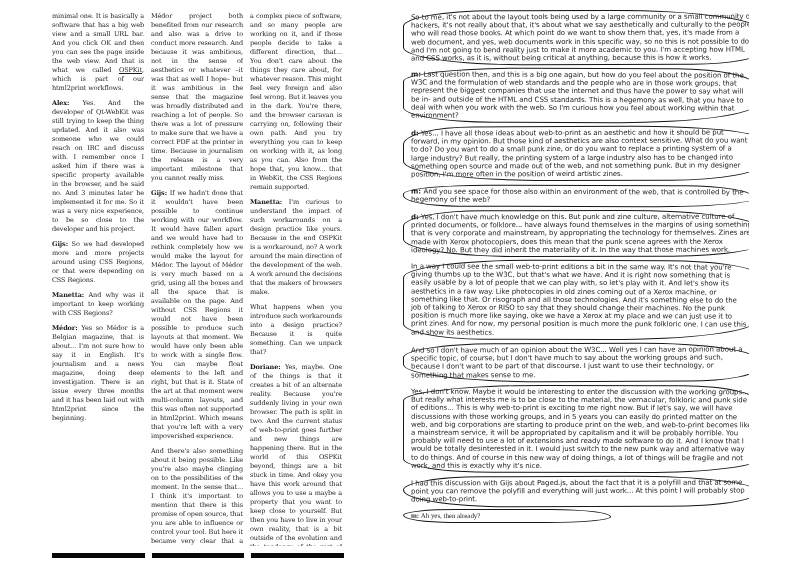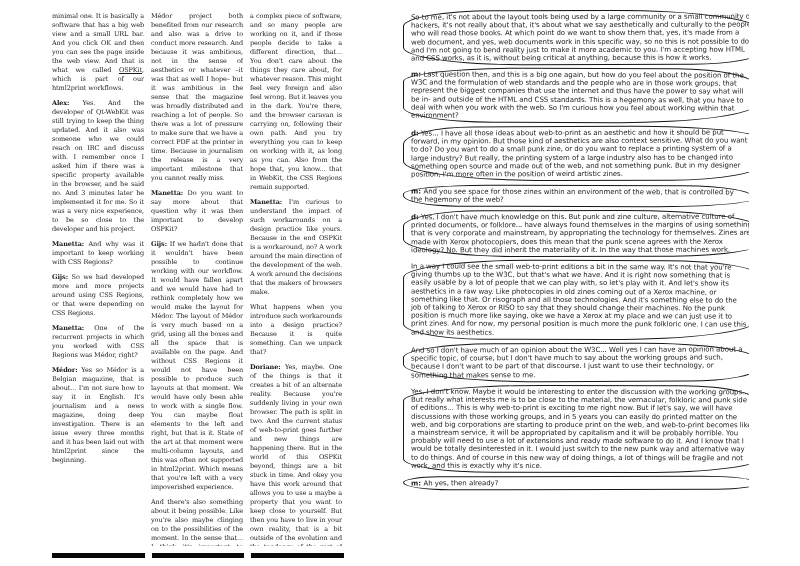--- a/index.html
+++ b/index.html
@@ -26,43 +26,41 @@
   .blob{position:relative;border:1.5px solid #161616;padding:2px 9px 2px 7px;margin:0 0 3px 0;}
   .blob:nth-child(1){border-radius:90px 150px 70px 120px / 16px 22px 14px 18px;transform:rotate(-0.15deg);margin-right:-14px;}
   .blob:nth-child(2){border-radius:120px 80px 140px 90px / 14px 18px 20px 15px;transform:rotate(0.2deg);margin-right:-8px;}
   .blob:nth-child(3){border-radius:70px 130px 90px 150px / 18px 14px 16px 20px;transform:rotate(-0.2deg);margin-right:-12px;}
   .blob:nth-child(4){border-radius:110px 90px 130px 70px / 12px 16px 12px 14px;transform:rotate(0.15deg);margin-right:-6px;}
   .blob:nth-child(5){border-radius:80px 140px 100px 120px / 16px 20px 14px 18px;transform:rotate(-0.1deg);margin-right:-14px;}
   .blob:nth-child(6){border-radius:130px 90px 150px 80px / 18px 14px 20px 16px;transform:rotate(0.2deg);margin-right:-8px;}
   .blob:nth-child(7){border-radius:90px 120px 70px 140px / 14px 18px 14px 18px;transform:rotate(-0.2deg);margin-right:-10px;}
   .blob:nth-child(8){border-radius:140px 80px 120px 90px / 16px 20px 16px 14px;transform:rotate(0.1deg);margin-right:-14px;}
   .blob:nth-child(9){border-radius:80px 130px 90px 110px / 14px 16px 14px 18px;transform:rotate(-0.15deg);margin-right:-8px;}
-  .blob:nth-child(10){border-radius:100px 110px 120px 90px / 12px 14px 12px 14px;transform:rotate(0.1deg);margin-right:-6px;width:55%;}
+  .blob:nth-child(10){border-radius:100px 110px 120px 90px / 12px 14px 12px 14px;transform:rotate(0.1deg);margin-right:-6px;width:55%;font-family:Liberation Serif, serif;}
 </style>
 </head>
 <body>
 
 <div class="canvas">
 
   <div class="page-left">
     <div class="cols">
 
       <div class="col">
         <p class="para"><span>minimal one. It is basically a software that has a big web view and a small URL bar. And you click OK and then you can see the page inside the web view. And that is what we called </span><span class="link">OSPKit</span><span>, which is part of our html2print workflows.</span></p>
         <p class="para"><b class="speaker">Alex:</b><span>Yes. And the developer of Qt-WebKit was still trying to keep the thing updated. And it also was someone who we could reach on IRC and discuss with. I remember once I asked him if there was a specific property available in the browser, and he said no. And 3 minutes later he implemented it for me. So it was a very nice experience, to be so close to the developer and his project.</span></p>
+        <p class="para"><b class="speaker">Gijs:</b><span>So we had developed more and more projects around using CSS Regions, or that were depending on CSS Regions.</span></p>
         <p class="para"><b class="speaker">Manetta:</b><span>And why was it important to keep working with CSS Regions?</span></p>
-        <p class="para"><b class="speaker">Gijs:</b><span>So we had developed more and more projects around using CSS Regions, or that were depending on CSS Regions.</span></p>
-        <p class="para"><b class="speaker">Manetta:</b><span>One of the recurrent projects in which you worked with CSS Regions was Médor, right?</span></p>
         <p class="para"><b class="speaker">Médor:</b><span>Yes so Médor is a Belgian magazine, that is about... I'm not sure how to say it in English. It's journalism and a news magazine, doing deep investigation. There is an issue every three months and it has been laid out with html2print since the beginning.</span></p>
 
       </div>
 
       <div class="col">
         <p class="para"><span>Médor project both benefited from our research and also was a drive to conduct more research. And because it was ambitious, not in the sense of aesthetics or whatever –it was that as well I hope– but it was ambitious in the sense that the magazine was broadly distributed and reaching a lot of people. So there was a lot of pressure to make sure that we have a correct PDF at the printer in time. Because in journalism the release is a very important milestone that you cannot really miss.</span></p>
-        <p class="para"><b class="speaker">Manetta:</b><span>Do you want to say more about that question why it was then important to develop OSPKit?</span></p>
         <p class="para"><b class="speaker">Gijs:</b><span>If we hadn't done that it wouldn't have been possible to continue working with our workflow. It would have fallen apart and we would have had to rethink completely how we would make the layout for Médor. The layout of Médor is very much based on a grid, using all the boxes and all the space that is available on the page. And without CSS Regions it would not have been possible to produce such layouts at that moment. We would have only been able to work with a single flow. You can maybe float elements to the left and right, but that is it. State of the art at that moment were multi-column layouts, and this was often not supported in html2print. Which means that you're left with a very impoverished experience.</span></p>
         <p class="para"><span>And there's also something about it being possible. Like you're also maybe clinging on to the possibilities of the moment. In the sense that... I think it's important to mention that there is this promise of open source, that you are able to influence or control your tool. But here it became very clear that a browser engine is such</span></p>
       </div>
 
       <div class="col">
         <p class="para"><span>a complex piece of software, and so many people are working on it, and if those people decide to take a different direction, that... You don't care about the things they care about, for whatever reason. This might feel very foreign and also feel wrong. But it leaves you in the dark. You're there, and the browser caravan is carrying on, following their own path. And you try everything you can to keep on working with it, as long as you can. Also from the hope that, you know... that in WebKit, the CSS Regions remain supported.</span></p>
         <p class="para"><b class="speaker">Manetta:</b><span>I'm curious to understand the impact of such workarounds on a design practice like yours. Because in the end OSPKit is a workaround, no? A work around the main direction of the development of the web. A work around the decisions that the makers of browsers make.</span></p>
         <p class="para"><span>What happens when you introduce such workarounds into a design practice? Because it is quite something. Can we unpack that?</span></p>
         <p class="para"><b class="speaker">Doriane:</b><span>Yes, maybe. One of the things is that it creates a bit of an alternate reality. Because you're suddenly living in your own browser. The path is split in two. And the current status of web-to-print goes further and new things are happening there. But in the world of this OSPKit beyond, things are a bit stuck in time. And okey you have this work around that allows you to use a maybe a property that you want to keep close to yourself. But then you have to live in your own reality, that is a bit outside of the evolution and the tendency of the rest of the designer practices in web-to-print specifically.</span></p>
 
@@ -73,21 +71,22 @@
       <div class="rule"></div>
       <div class="rule"></div>
       <div class="rule"></div>
     </div>
   </div>
 
   <div class="page-right">
     <div class="blob"><span>So to me, it's not about the layout tools being used by a large community or a small community of hackers, it's not really about that, it's about what we say aesthetically and culturally to the people who will read those books. At which point do we want to show them that, yes, it's made from a web document, and yes, web documents work in this specific way, so no this is not possible to do and I'm not going to bend reality just to make it more academic to you. I'm accepting how HTML and CSS works, as it is, without being critical at anything, because this is how it works.</span></div>
     <div class="blob"><b class="speaker">m:</b><span>Last question then, and this is a big one again, but how do you feel about the position of the W3C and the formulation of web standards and the people who are in those work groups, that represent the biggest companies that use the internet and thus have the power to say what will be in- and outside of the HTML and CSS standards. This is a hegemony as well, that you have to deal with when you work with the web. So I'm curious how you feel about working within that environment?</span></div>
     <div class="blob"><b class="speaker">d:</b><span>Yes... I have all those ideas about web-to-print as an aesthetic and how it should be put forward, in my opinion. But those kind of aesthetics are also context sensitive. What do you want to do? Do you want to do a small punk zine, or do you want to replace a printing system of a large industry? But really, the printing system of a large industry also has to be changed into something open source and made out of the web, and not something punk. But in my designer position, I'm more often in the position of weird artistic zines.</span></div>
-    <div class="blob"><b class="speaker">m:</b><span>And you see space for those zines within an environment of the web, that is controlled by the hegemony of the web?</span></div>
+    <div class="blob"><b class="speaker">m:</b><span>And you see space for those also within an environment of the web, that is controlled by the hegemony of the web?</span></div>
     <div class="blob"><b class="speaker">d:</b><span>Yes, I don't have much knowledge on this. But punk and zine culture, alternative culture of printed documents, or folklore... have always found themselves in the margins of using something that is very corporate and mainstream, by appropriating the technology for themselves. Zines are made with Xerox photocopiers, does this mean that the punk scene agrees with the Xerox ideology? No. But they did inherit the materiality of it. In the way that those machines work.</span></div>
     <div class="blob"><span>In a way I could see the small web-to-print editions a bit in the same way. It's not that you're giving thumbs up to the W3C, but that's what we have. And it is right now something that is easily usable by a lot of people that we can play with, so let's play with it. And let's show its aesthetics in a raw way. Like photocopies in old zines coming out of a Xerox machine, or something like that. Or risograph and all those technologies. And it's something else to do the job of talking to Xerox or RISO to say that they should change their machines. No the punk position is much more like saying, oke we have a Xerox at my place and we can just use it to print zines. And for now, my personal position is much more the punk folkloric one. I can use this and show its aesthetics.</span></div>
     <div class="blob"><span>And so I don't have much of an opinion about the W3C... Well yes I can have an opinion about a specific topic, of course, but I don't have much to say about the working groups and such, because I don't want to be part of that discourse. I just want to use their technology, or something that makes sense to me.</span></div>
     <div class="blob"><span>Yes, I don't know. Maybe it would be interesting to enter the discussion with the working groups... But really what interests me is to be close to the material, the vernacular, folkloric and punk side of editions... This is why web-to-print is exciting to me right now. But if let's say, we will have discussions with those working groups, and in 5 years you can easily do printed matter on the web, and big corporations are starting to produce print on the web, and web-to-print becomes like a mainstream service, it will be appropriated by capitalism and it will be probably horrible. You probably will need to use a lot of extensions and ready made software to do it. And I know that I would be totally desinterested in it. I would just switch to the new punk way and alternative way to do things. And of course in this new way of doing things, a lot of things will be fragile and not work, and this is exactly why it's nice.</span></div>
+    <div class="blob"><span>I had this discussion with Gijs about Paged.js, about the fact that it is a polyfill and that at some point you can remove the polyfill and everything will just work... At this point I will probably stop doing web-to-print.</span></div>
     <div class="blob"><b class="speaker">m:</b><span>Ah yes, then already?</span></div>
   </div>
 
 </div>
 
 </body></html>

